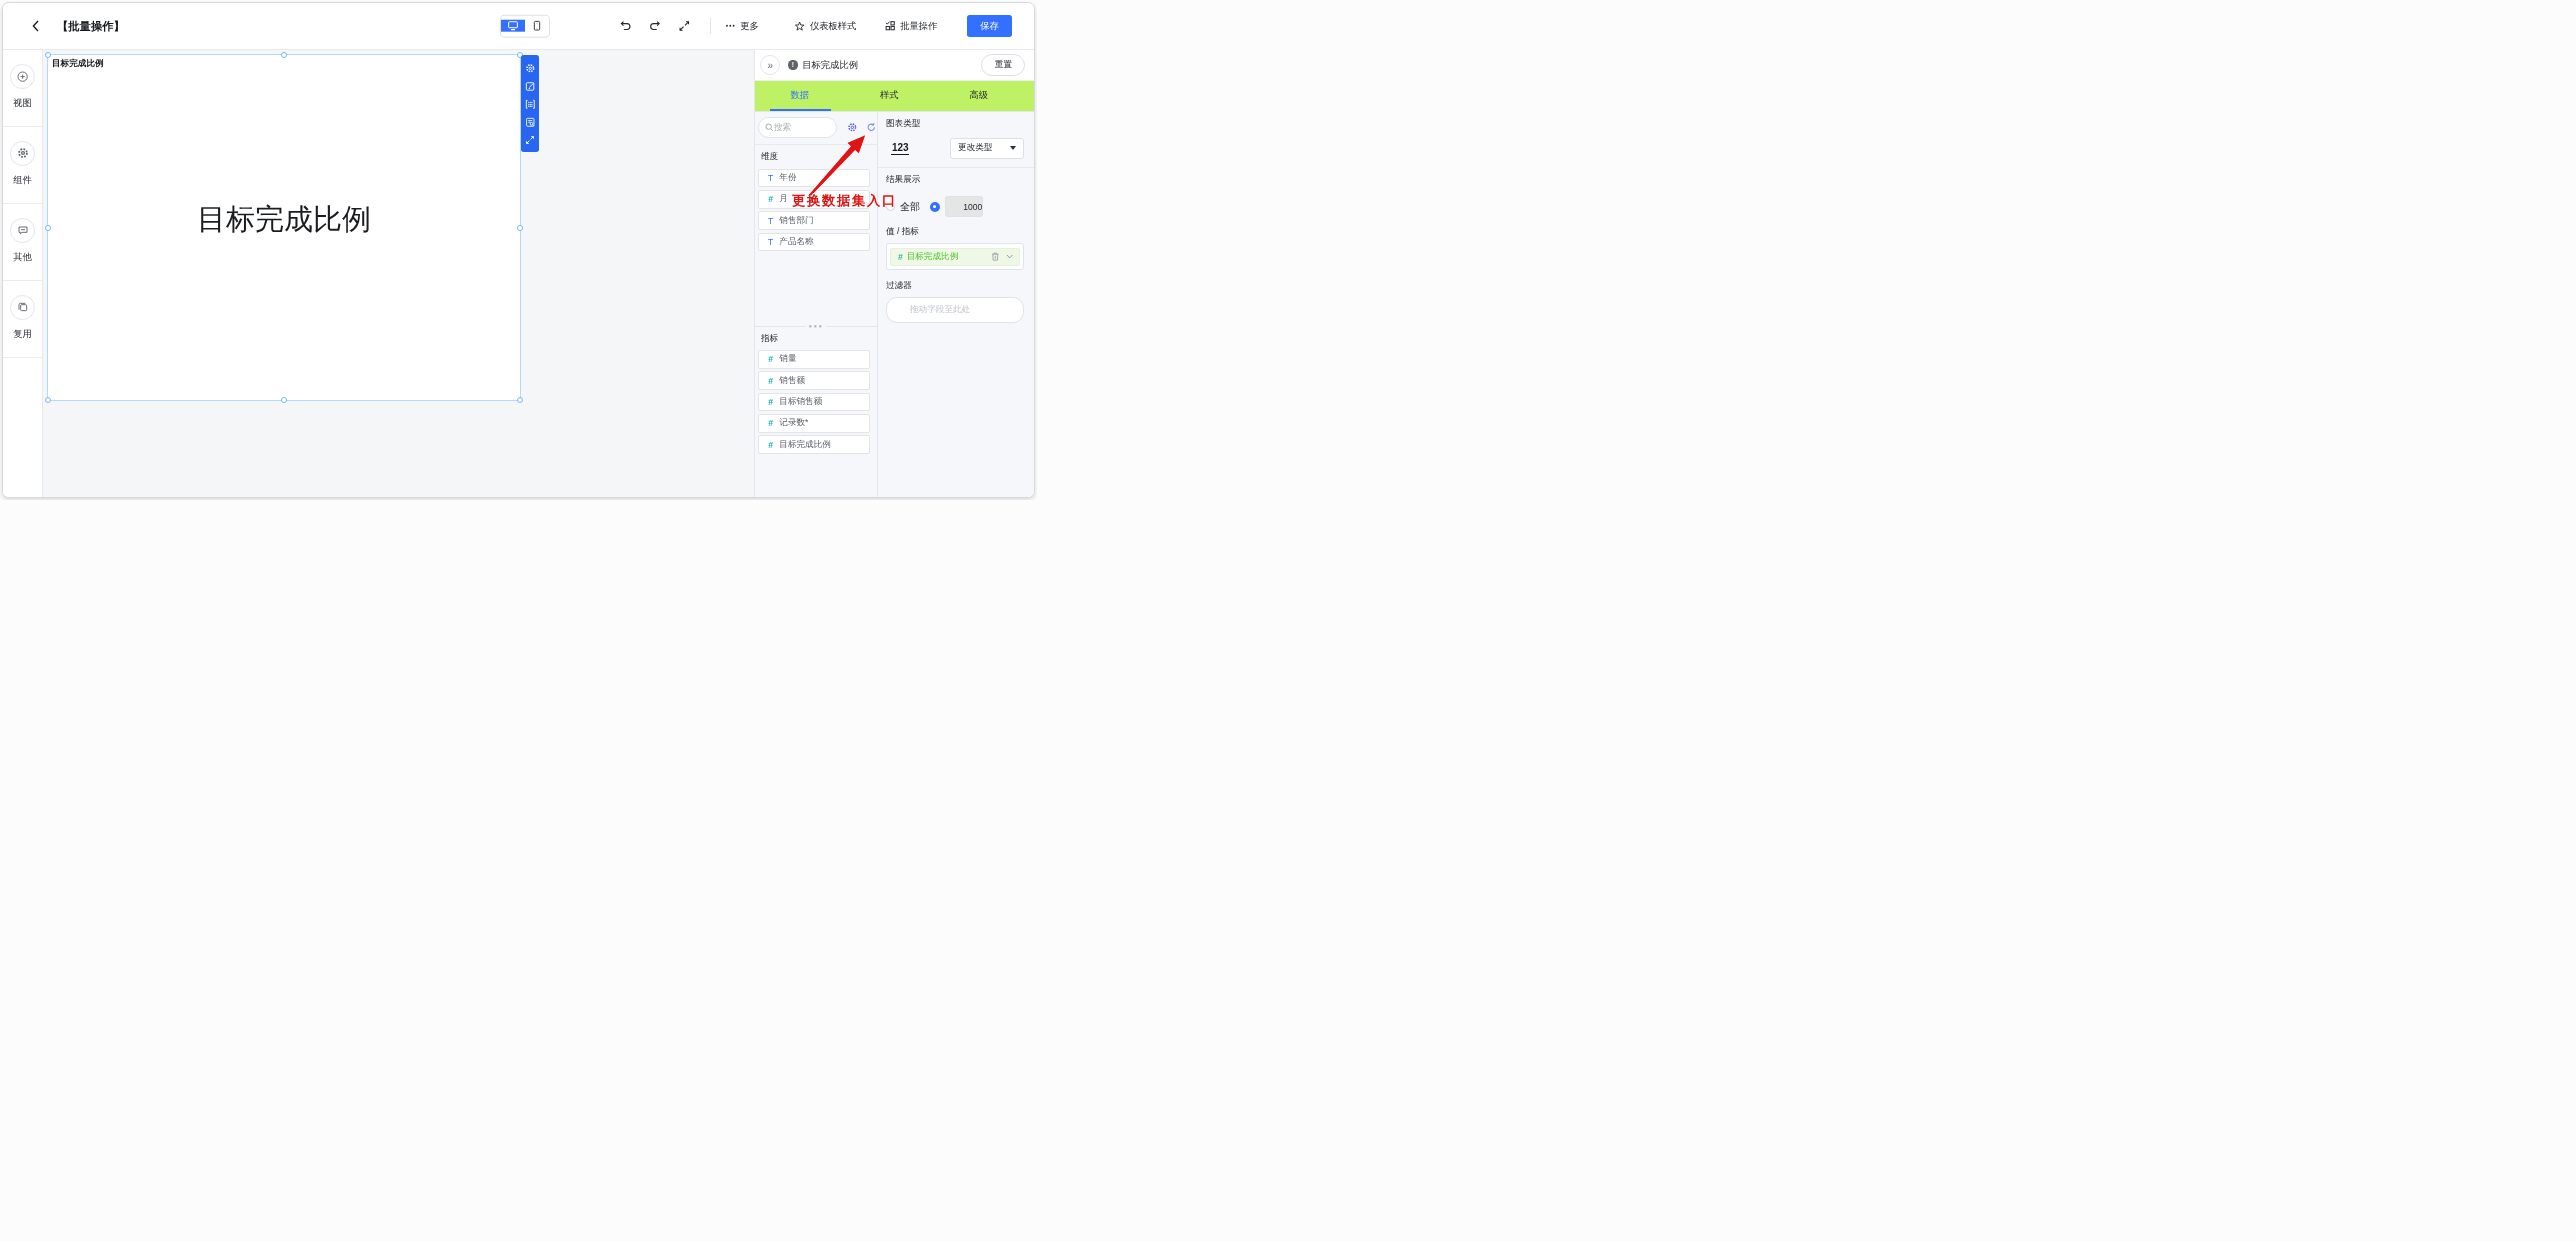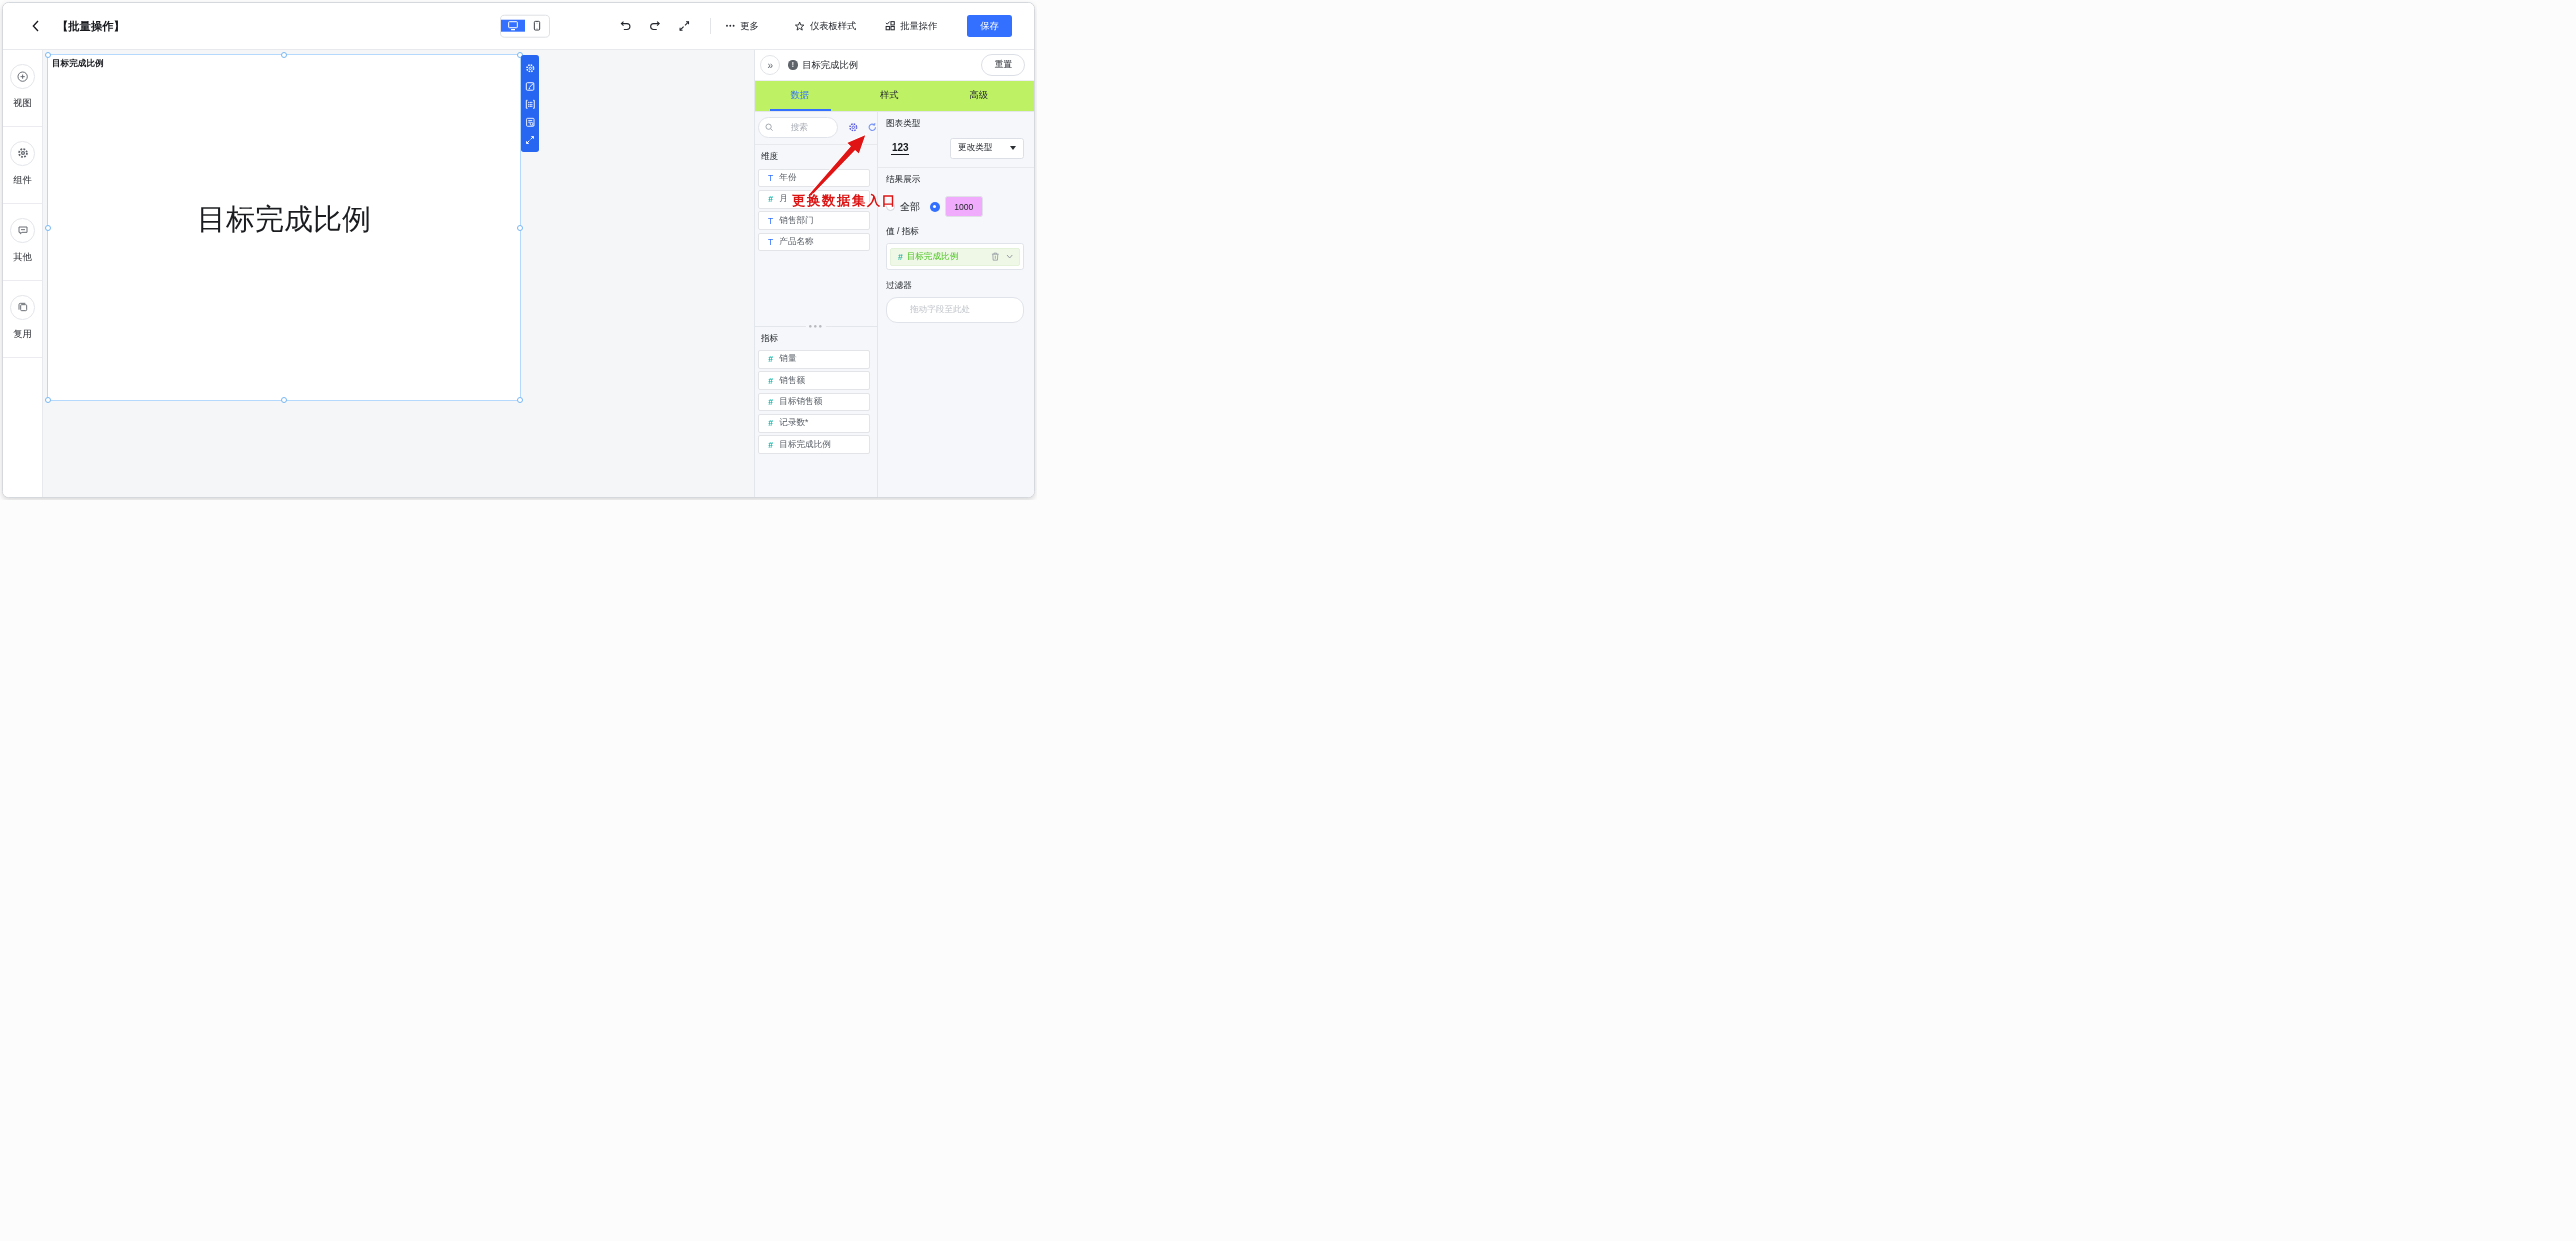--- a/index.html
+++ b/index.html
@@ -57,21 +57,21 @@
   .ptabs { height:30.5px; flex:none; background:#bef264; border-bottom:0.7px solid #e3e6ea; display:flex; padding-right:10.6px; position:relative; }
   .ptab { flex:1; display:flex; align-items:center; justify-content:center; font-size:9.3px; color:#25282e; cursor:pointer; }
   .ptab.active { color:#3370ff; }
   .tab-underline { position:absolute; left:14.6px; bottom:-0.7px; width:61px; height:2px; background:#3370ff; }
   .pcontent { flex:1; display:flex; min-height:0; }
 
   
   .fields-col { width:123px; flex:none; border-right:0.7px solid #e3e6ea; display:flex; flex-direction:column; padding-left:2.7px; }
   .search-row { display:flex; align-items:center; padding:5.3px 0 6px 0; flex:none; }
   .search-box { width:80px; height:21px; background:#fff; border:0.7px solid #e0e3e9; border-radius:10.6px;
-                display:flex; align-items:center; padding-left:6.6px; gap:17px; }
+                display:flex; align-items:center; padding-left:6.6px; gap:0; }
   .search-box input { border:none; outline:none; width:46px; font-size:8.6px; color:#51565d; background:transparent; font-family:inherit; }
   .search-box input::placeholder { color:#a9adb5; }
   .hdiv { border-top:0.7px solid #e7e9ec; margin-left:-2.7px; flex:none; }
   .sec-label { font-size:8.6px; color:#21242a; margin:6.6px 0 5.3px 3.3px; flex:none; }
   .fcard { height:18.6px; flex:none; background:#fff; border:0.7px solid #e2e4e8; border-radius:2px; margin:0 7.3px 2.7px 0;
            display:flex; align-items:center; padding-left:8px; gap:4.6px; cursor:grab; }
   .ficon { width:8px; font-size:8.6px; font-weight:bold; text-align:center; flex:none; }
   .ficon.t { color:#3370ff; font-weight:normal; }
   .ficon.h { color:#0db3a6; }
   .fname { font-size:8.6px; color:#555b63; white-space:nowrap; }
@@ -87,22 +87,22 @@
   .change-btn { height:20.6px; padding:0 6.6px; background:#fff; border:0.7px solid #dcdfe6; border-radius:2.7px; font-size:8.6px; color:#25282e;
                 display:flex; align-items:center; gap:18px; cursor:pointer; }
   .caret-down { width:0; height:0; border-left:3.3px solid transparent; border-right:3.3px solid transparent; border-top:4px solid #2b2e33; }
   .cfg-div { border-top:0.7px solid #e7e9ec; margin:8px -10px 0 -8px; flex:none; }
   .result-label { margin-top:6px; }
   .radio-row { display:flex; align-items:center; margin-top:10.6px; flex:none; }
   .radio { width:9.3px; height:9.3px; border:0.7px solid #d2d5db; border-radius:50%; background:#fff; flex:none; cursor:pointer; }
   .radio-label { margin-left:4.6px; font-size:10px; color:#25282e; }
   .radio.sel { width:10px; height:10px; background:#3370ff; border:none; position:relative; margin-left:10px; }
   .radio.sel::after { content:""; position:absolute; left:3.3px; top:3.3px; width:3.3px; height:3.3px; border-radius:50%; background:#fff; }
-  .result-input { margin-left:5.3px; width:38px; height:20.6px; background:#f0abfc; border:0.7px solid #dfe1e6; border-radius:2.7px;
-                  font-size:8.6px; color:#25282e; padding-left:8px; font-family:inherit; outline:none; }
+  .result-input { margin-left:5.3px; width:38px; height:20.6px; background:#e5e5e5; border:0.7px solid #dfe1e6; border-radius:2.7px;
+                  font-size:8.6px; color:#25282e; padding-left:17px; font-family:inherit; outline:none; }
   .value-label { margin-top:9.3px; }
   .value-box { margin-top:5.3px; height:26.5px; background:#fff; border:0.7px solid #e0e3e9; border-radius:2.7px; padding:3.3px; flex:none; }
   .green-tag { height:18.6px; background:#eff8e7; border:0.7px solid #e3f2d8; border-radius:2px; display:flex; align-items:center; padding:0 5.3px 0 6.6px; gap:4px; }
   .green-tag .gh { font-size:8.6px; font-weight:bold; color:#27b5a2; flex:none; }
   .green-tag .gname { flex:1; font-size:8.6px; color:#4cc321; white-space:nowrap; overflow:hidden; }
   .filter-label { margin-top:10px; }
   .dropzone { margin-top:5.3px; height:26px; background:#fff; border:0.7px solid #e0e3e9; border-radius:11px;
               display:flex; align-items:center; padding-left:23px; flex:none; }
   .dz-text { font-size:8.6px; color:#bfc3c9; }
 

